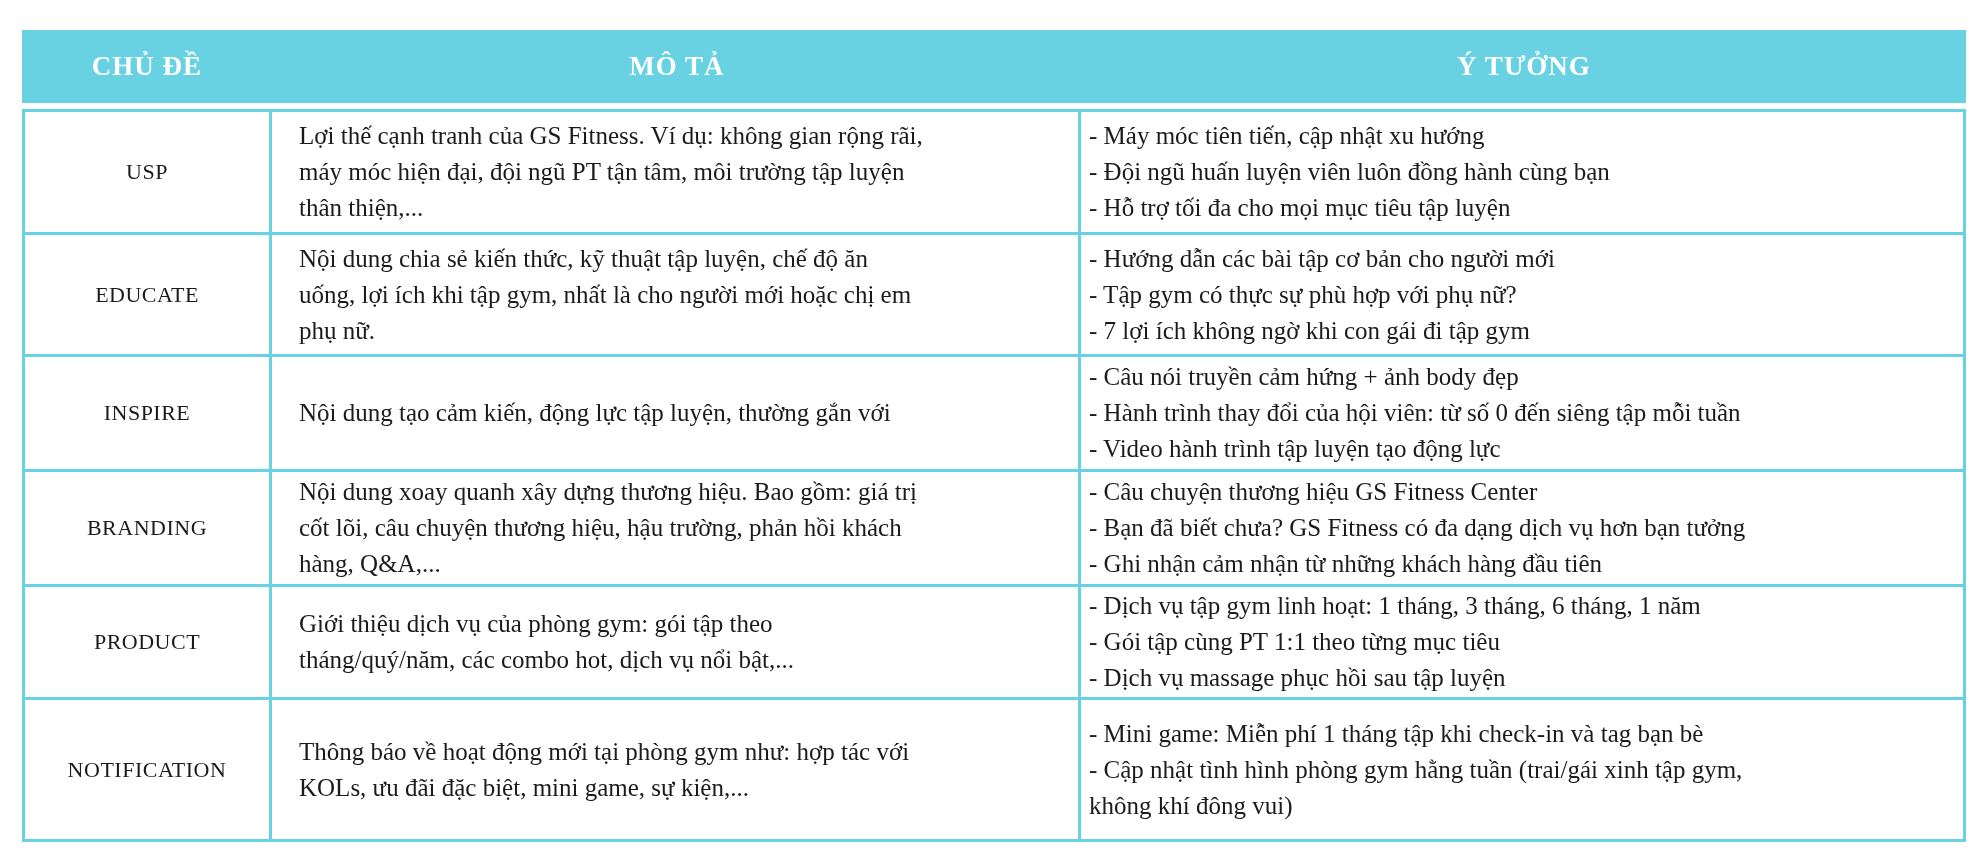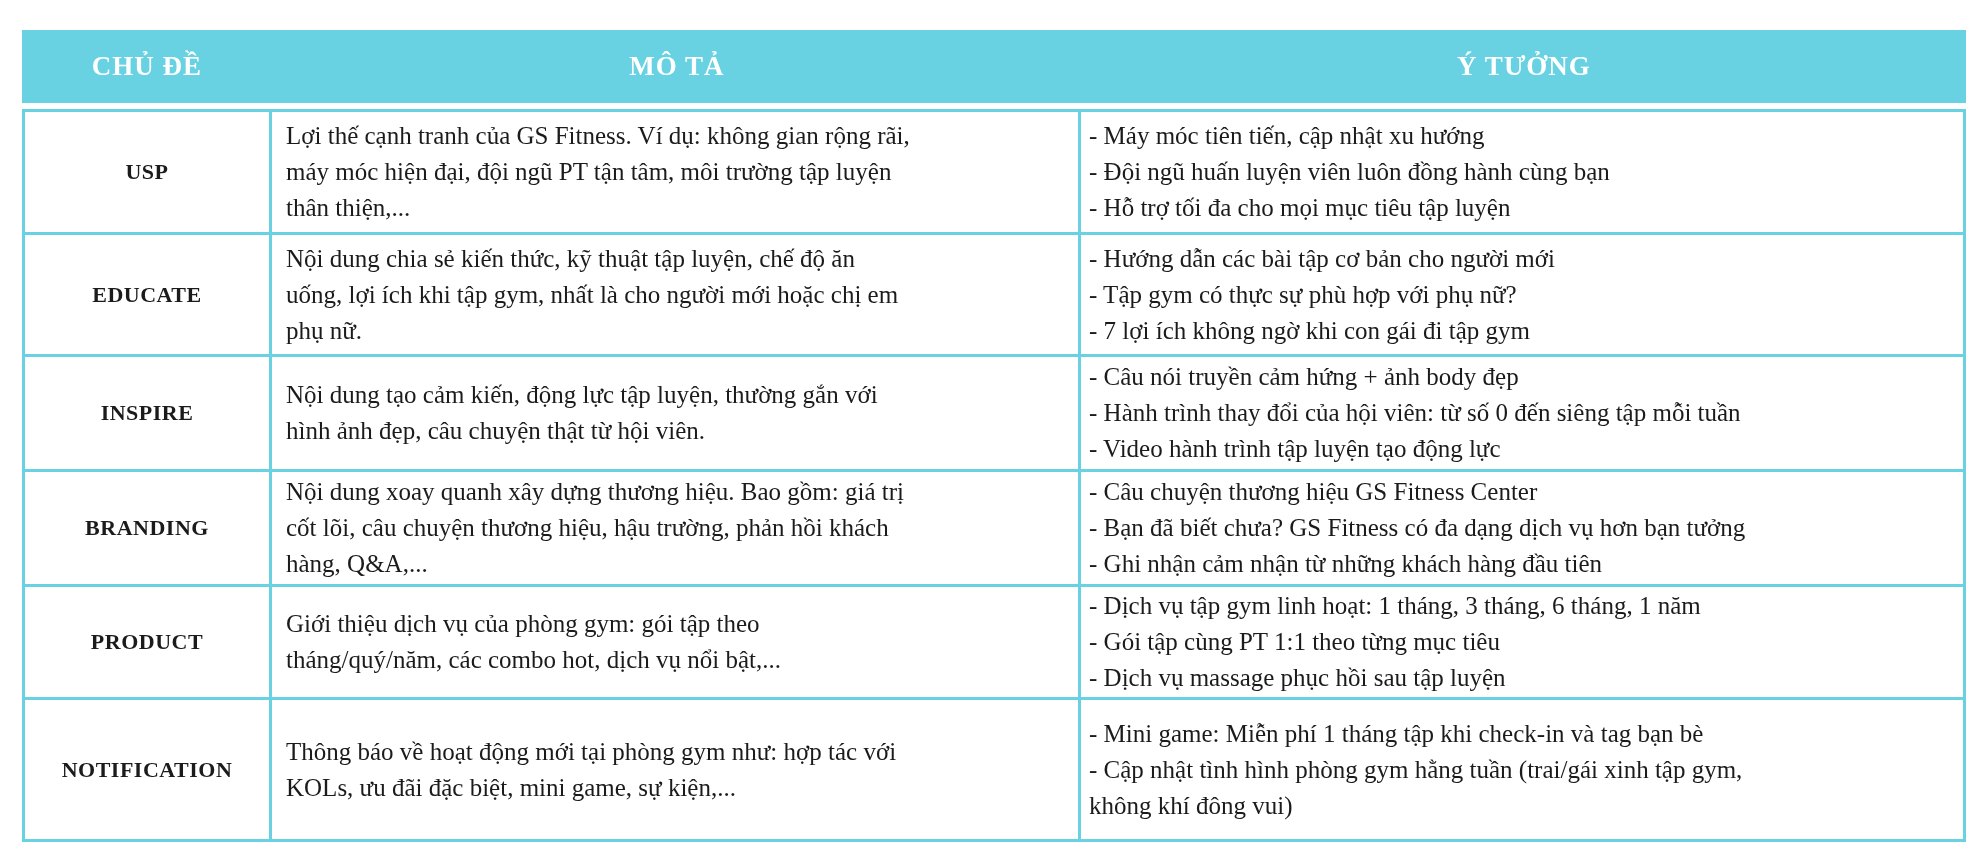--- a/index.html
+++ b/index.html
@@ -49,26 +49,26 @@
   }
   .cell {
     background: #ffffff;
     display: flex;
     flex-direction: column;
     justify-content: center;
     overflow: hidden;
   }
   .cell.topic {
     align-items: center;
-    font-weight: bold;
+    font-weight: normal;
     font-size: 22px;
     letter-spacing: 0.5px;
   }
   .cell.desc {
-    padding-left: 14px;
+    padding-left: 27px;
     padding-right: 4px;
   }
   .cell.ideas {
     padding-left: 8px;
     padding-right: 0;
   }
   .cell.desc .line,
   .cell.ideas .line {
     font-size: 25px;
     line-height: 36px;
@@ -110,21 +110,20 @@
       </div>
     <div class="cell ideas">
         <div class="line">- Hướng dẫn các bài tập cơ bản cho người mới</div>
         <div class="line">- Tập gym có thực sự phù hợp với phụ nữ?</div>
         <div class="line">- 7 lợi ích không ngờ khi con gái đi tập gym</div>
       </div>
 
     <div class="cell topic">INSPIRE</div>
     <div class="cell desc">
         <div class="line">Nội dung tạo cảm kiến, động lực tập luyện, thường gắn với</div>
-        <div class="line">hình ảnh đẹp, câu chuyện thật từ hội viên.</div>
       </div>
     <div class="cell ideas">
         <div class="line">- Câu nói truyền cảm hứng + ảnh body đẹp</div>
         <div class="line">- Hành trình thay đổi của hội viên: từ số 0 đến siêng tập mỗi tuần</div>
         <div class="line">- Video hành trình tập luyện tạo động lực</div>
       </div>
 
     <div class="cell topic">BRANDING</div>
     <div class="cell desc">
         <div class="line">Nội dung xoay quanh xây dựng thương hiệu. Bao gồm: giá trị</div>

